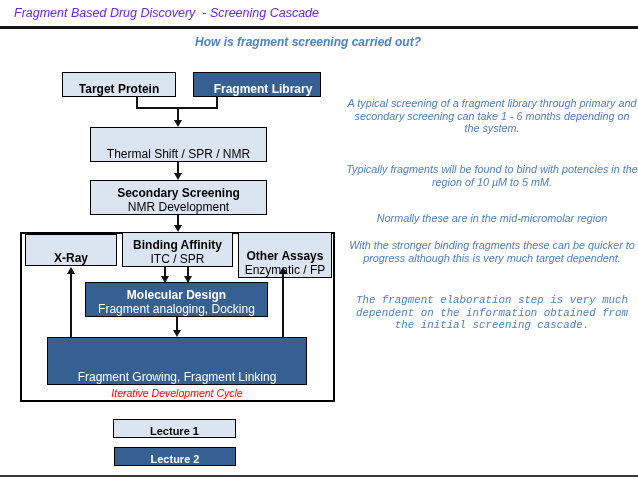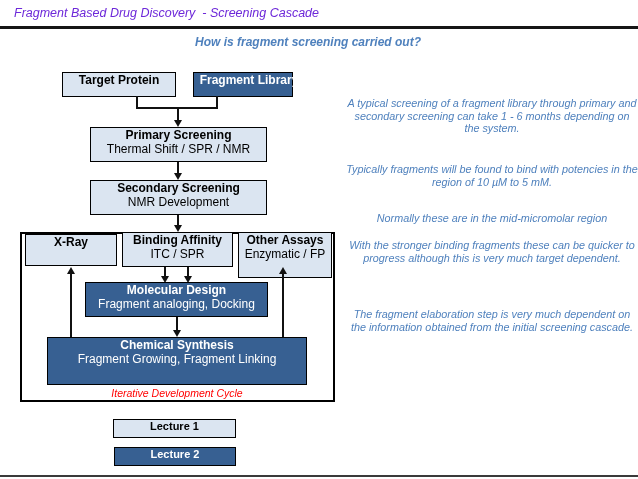--- a/index.html
+++ b/index.html
@@ -27,21 +27,21 @@
   .rule-bottom{left:0;top:475px;width:638px;height:2px;background:#3a3a3a;}
   .subtitle{
     left:0;top:35px;width:616px;text-align:center;
     font-size:12px;font-weight:bold;font-style:italic;
     color:var(--accent-text);
   }
   .box{
     position:absolute;
     border:1.5px solid #000;
     display:flex;flex-direction:column;
-    align-items:center;justify-content:flex-start;
+    align-items:center;justify-content:flex-end;
     text-align:center;
   }
   .box.light{background:var(--light-box);color:#000;}
   .box.dark{background:var(--dark-box);color:#fff;}
   .bt{font-size:12px;font-weight:bold;line-height:14px;white-space:nowrap;}
   .bs{font-size:12px;line-height:14px;white-space:nowrap;}
   .container{
     position:absolute;
     left:20px;top:232px;width:315px;height:170px;
     border:2px solid #000;background:transparent;
@@ -74,32 +74,31 @@
 </head>
 <body>
 
 <div class="abs title">Fragment Based Drug Discovery  - Screening Cascade</div>
 <div class="abs rule-top"></div>
 <div class="abs subtitle">How is fragment screening carried out?</div>
 
 <div class="box light" style="left:62px;top:72px;width:114px;height:25px;">
   <div class="bt">Target Protein</div>
 </div>
-<div class="box dark" style="left:193px;top:72px;width:100px;height:25px;padding-left:12px;">
+<div class="box dark" style="left:193px;top:72px;width:128px;height:25px;padding-left:12px;">
   <div class="bt">Fragment Library</div>
 </div>
 
 <div class="vline" style="left:136px;top:96px;height:13px;"></div>
 <div class="vline" style="left:216px;top:96px;height:13px;"></div>
 <div class="hline" style="left:136px;top:107px;width:82px;"></div>
 <div class="vline" style="left:177px;top:107px;height:14px;"></div>
 <div class="arr-down" style="left:173.5px;top:120px;"></div>
 
 <div class="box light" style="left:90px;top:127px;width:177px;height:35px;">
-  <div class="bt">Primary Screening</div>
   <div class="bs">Thermal Shift / SPR / NMR</div>
 </div>
 <div class="vline" style="left:177px;top:162px;height:12px;"></div>
 <div class="arr-down" style="left:173.5px;top:173px;"></div>
 
 <div class="box light" style="left:90px;top:180px;width:177px;height:35px;">
   <div class="bt">Secondary Screening</div>
   <div class="bs">NMR Development</div>
 </div>
 <div class="vline" style="left:177px;top:215px;height:11px;"></div>
@@ -125,21 +124,20 @@
 <div class="arr-down" style="left:183.5px;top:276px;"></div>
 
 <div class="box dark" style="left:85px;top:282px;width:183px;height:35px;">
   <div class="bt">Molecular Design</div>
   <div class="bs">Fragment analoging, Docking</div>
 </div>
 <div class="vline" style="left:176px;top:317px;height:14px;"></div>
 <div class="arr-down" style="left:172.5px;top:330px;"></div>
 
 <div class="box dark" style="left:47px;top:337px;width:260px;height:48px;">
-  <div class="bt">Chemical Synthesis</div>
   <div class="bs">Fragment Growing, Fragment Linking</div>
 </div>
 
 <div class="arr-up" style="left:66.5px;top:267px;"></div>
 <div class="vline" style="left:70px;top:273px;height:64px;"></div>
 <div class="arr-up" style="left:278.5px;top:267px;"></div>
 <div class="vline" style="left:282px;top:273px;height:64px;"></div>
 
 <div class="abs cycle-label">Iterative Development Cycle</div>
 
@@ -148,16 +146,16 @@
 </div>
 <div class="box dark lecture" style="left:114px;top:447px;width:122px;height:19px;">
   <div class="lecture">Lecture 2</div>
 </div>
 
 <div class="notes">
   <p style="top:97px;">A typical screening of a fragment library through primary and secondary screening can take 1 - 6 months depending on the system.</p>
   <p style="top:163px;">Typically fragments will be found to bind with potencies in the region of 10 µM to 5 mM.</p>
   <p style="top:212px;">Normally these are in the mid-micromolar region</p>
   <p style="top:239px;">With the stronger binding fragments these can be quicker to progress although this is very much target dependent.</p>
-  <p style="top:308px;">The fragment elaboration step is very much dependent on the information obtained from the initial screening cascade.</p>
+  <p style="top:294px;font-family:Liberation Mono, monospace;">The fragment elaboration step is very much dependent on the information obtained from the initial screening cascade.</p>
 </div>
 
 <div class="abs rule-bottom"></div>
 
 </body></html>

